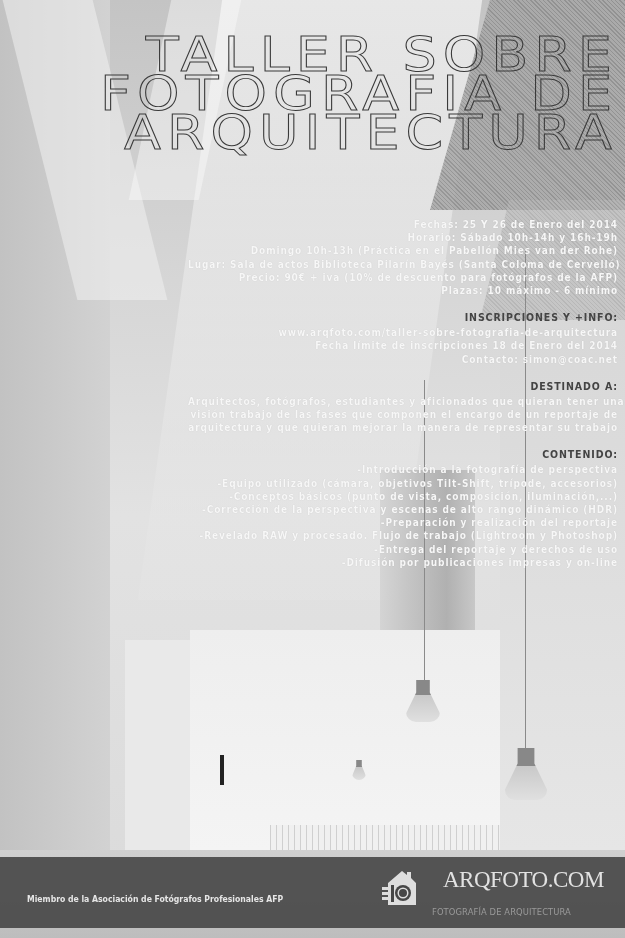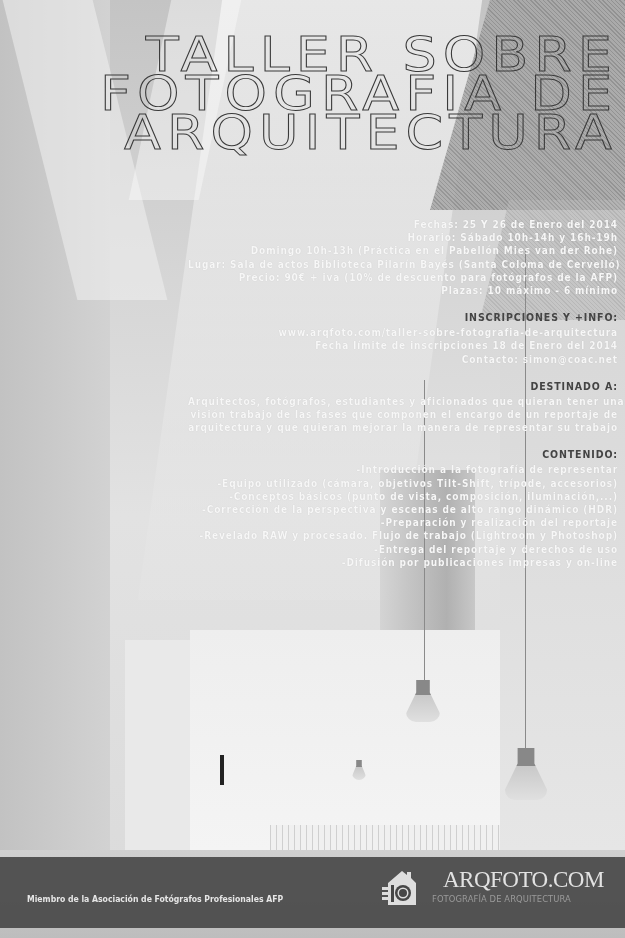--- a/index.html
+++ b/index.html
@@ -40,21 +40,21 @@
   .heading { font-size:10.5px; font-weight:bold; color:#444; letter-spacing:0.9px; margin-bottom:3px; white-space:nowrap; }
   .line { font-size:10px; line-height:13.2px; color:#f7f7f7; letter-spacing:0.9px; white-space:nowrap; font-weight:bold; text-shadow:0 0 1px rgba(0,0,0,0.15); }
   .indent { padding-left:48px; }
 
   
   .footer { position:absolute; left:0; top:857px; width:625px; height:71px; background:rgba(70,70,70,0.9); }
   .member { position:absolute; left:27px; top:37px; font-family:"DejaVu Sans Condensed","DejaVu Sans", sans-serif; font-size:8.6px; font-weight:bold; color:#e6e6e6; white-space:nowrap; }
   .logo { position:absolute; left:382px; top:10px; }
   .logo-icon { position:absolute; left:0; top:0; width:42px; height:40px; }
   .logo-name { position:absolute; left:61px; top:0; font-family:Liberation Serif, serif; font-size:23px; color:#e2e2e2; letter-spacing:-0.5px; white-space:nowrap; }
-  .logo-tag { position:absolute; left:50px; top:27px; font-family:"DejaVu Sans", sans-serif; font-size:8.4px; color:#9a9a9a; white-space:nowrap; letter-spacing:0.1px; }
+  .logo-tag { position:absolute; left:50px; top:40px; font-family:"DejaVu Sans", sans-serif; font-size:8.4px; color:#9a9a9a; white-space:nowrap; letter-spacing:0.1px; }
 </style>
 </head>
 <body>
 
 <div class="poster">
 
   <div class="shape bg-left-wall"></div>
   <div class="shape bg-light-center"></div>
   <div class="shape bg-beam1"></div>
   <div class="shape bg-beam2"></div>
@@ -98,21 +98,21 @@
 
     <div class="block">
       <div class="heading">DESTINADO A:</div>
       <div class="line">Arquitectos, fotógrafos, estudiantes y aficionados que quieran tener una</div>
       <div class="line">visión trabajo de las fases que componen el encargo de un reportaje de</div>
       <div class="line">arquitectura y que quieran mejorar la manera de representar su trabajo</div>
     </div>
 
     <div class="block">
       <div class="heading">CONTENIDO:</div>
-      <div class="line">-Introducción a la fotografía de representar</div>
+      <div class="line">-Introducción a la fotografía de perspectiva</div>
       <div class="line">-Equipo utilizado (cámara, objetivos Tilt-Shift, trípode, accesorios)</div>
       <div class="line">-Conceptos básicos (punto de vista, composición, iluminación,...)</div>
       <div class="line">-Corrección de la perspectiva y escenas de alto rango dinámico (HDR)</div>
       <div class="line">-Preparación y realización del reportaje</div>
       <div class="line">-Revelado RAW y procesado. Flujo de trabajo (Lightroom y Photoshop)</div>
       <div class="line">-Entrega del reportaje y derechos de uso</div>
       <div class="line">-Difusión por publicaciones impresas y on-line</div>
     </div>
   </div>
 

